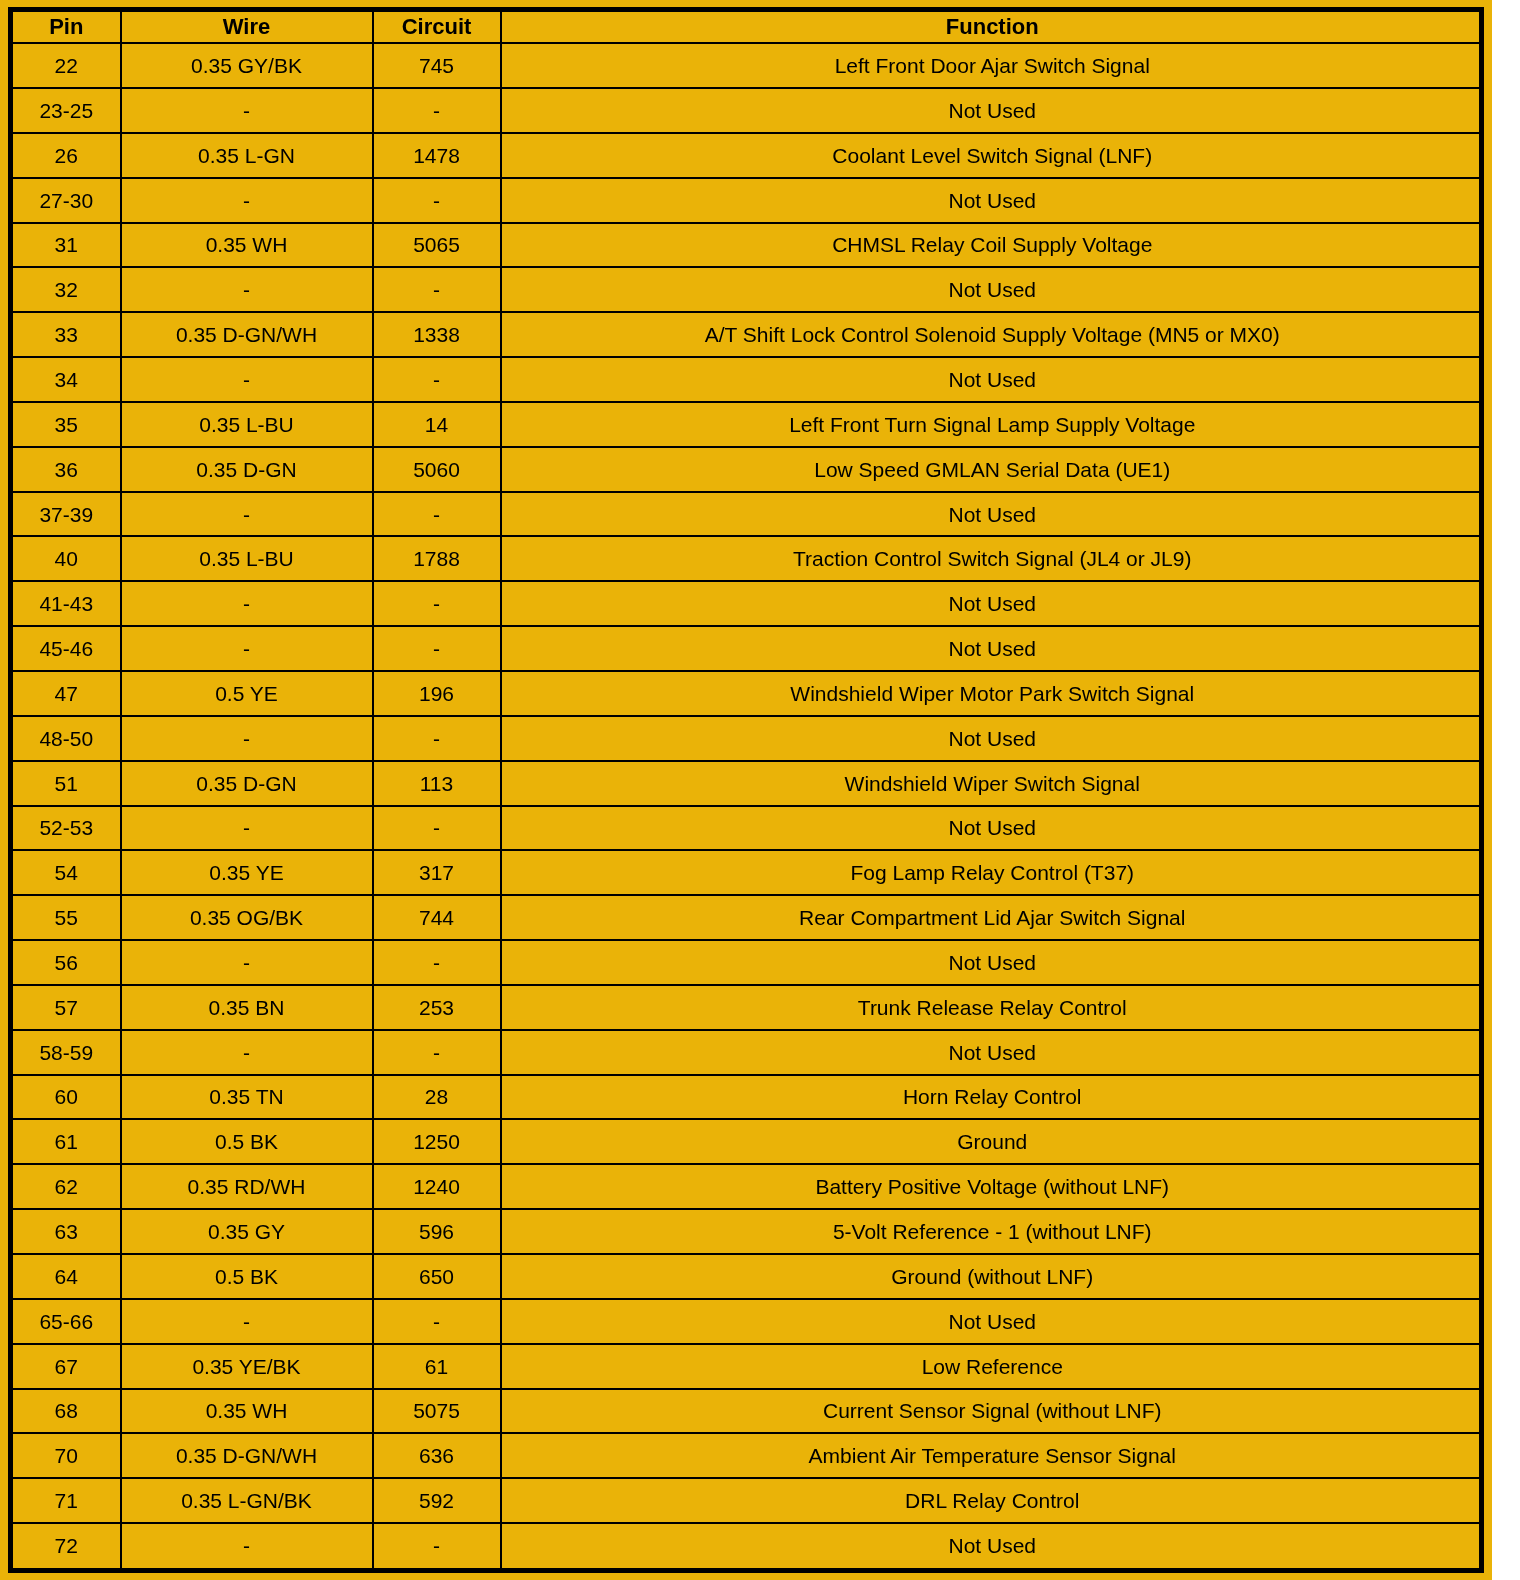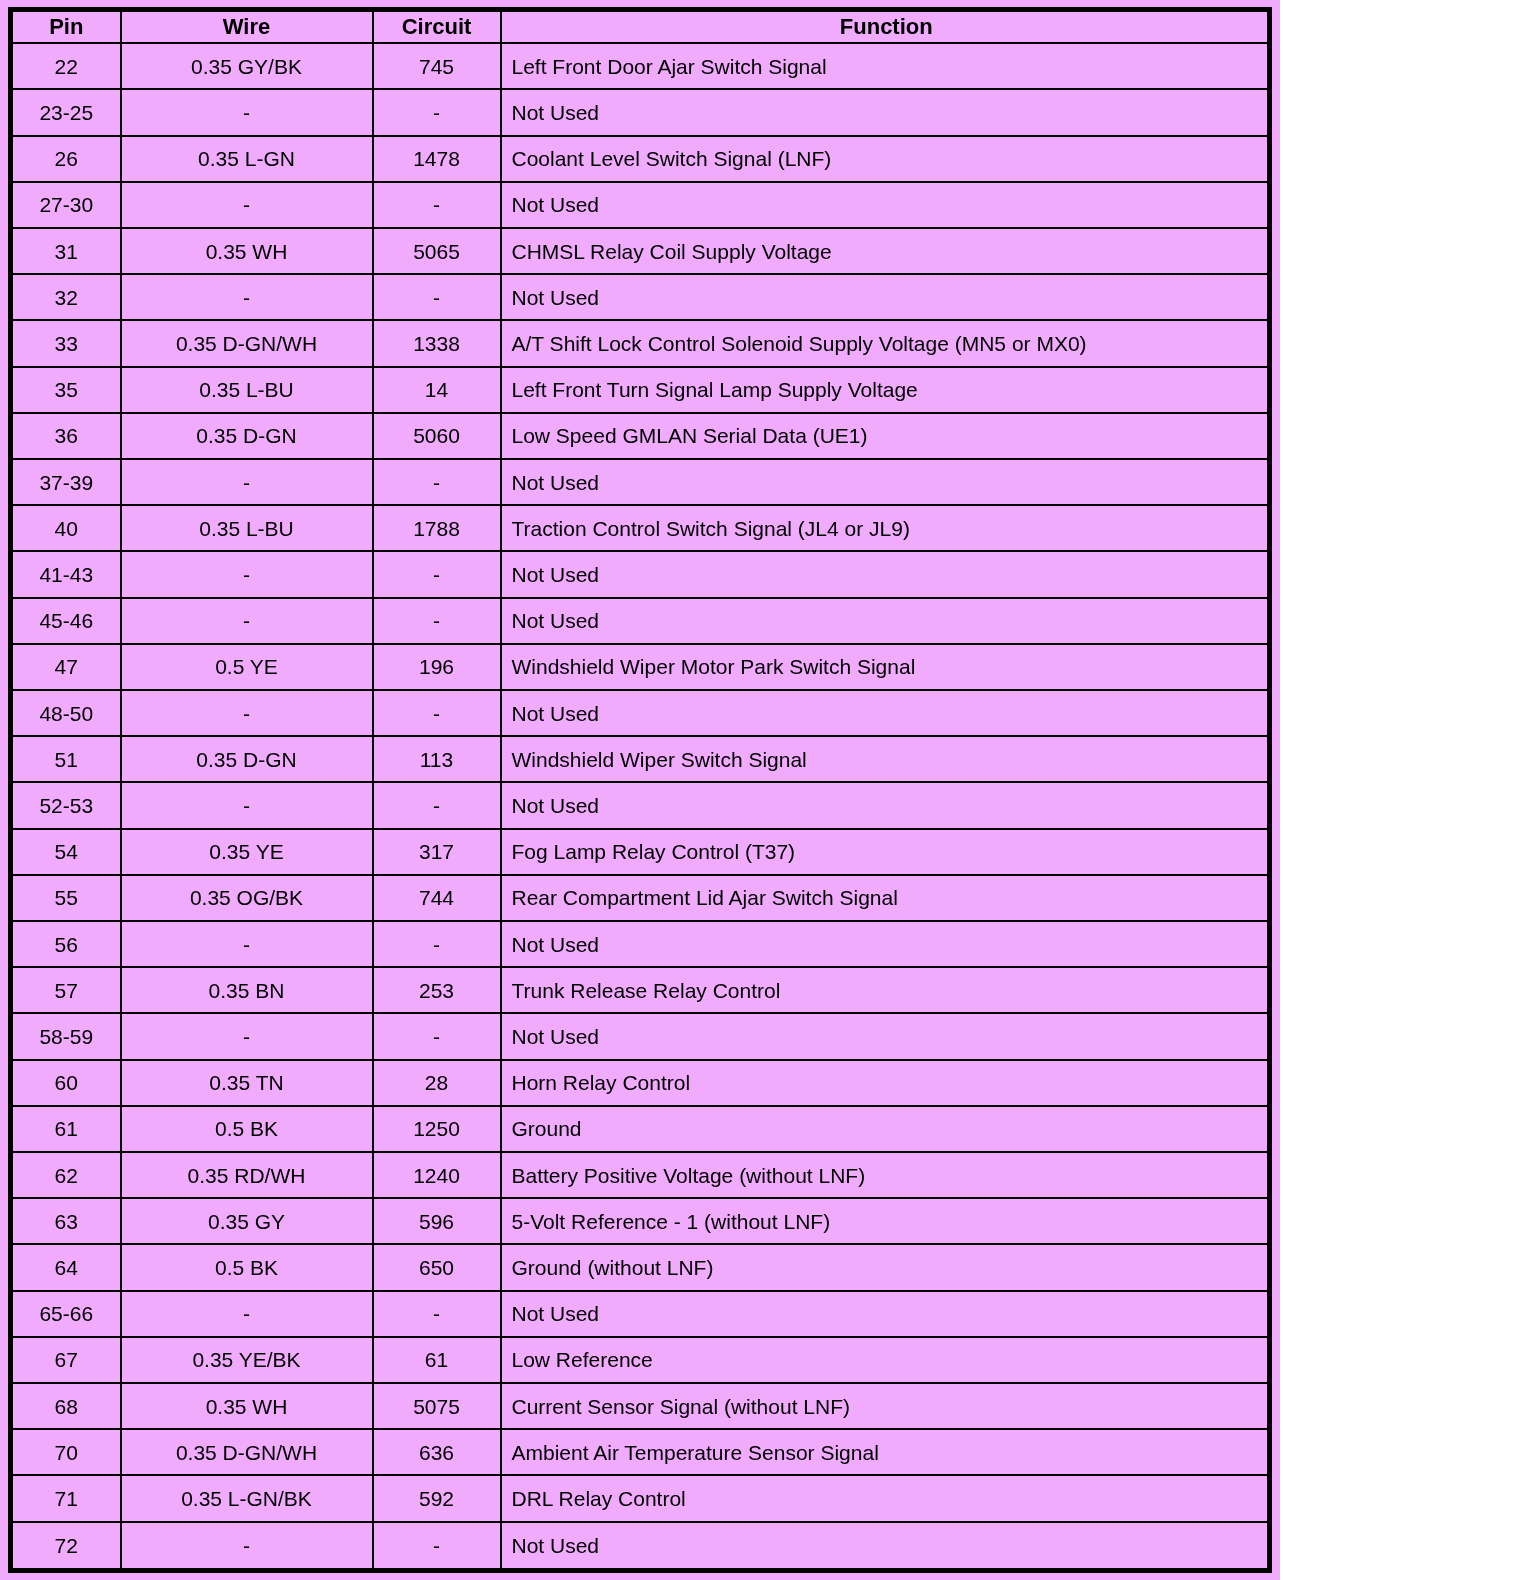--- a/index.html
+++ b/index.html
@@ -6,25 +6,25 @@
     margin: 0;
     padding: 0;
     background: #ffffff;
   }
   body {
     font-family: "Liberation Sans", "DejaVu Sans", sans-serif;
     color: #000000;
     -webkit-font-smoothing: antialiased;
   }
   .page {
-    width: 1280px;
+    width: 1492px;
     height: 1580px;
     box-sizing: border-box;
     padding: 7px 8px;
-    background: #f0abfc;
+    background: #eab308;
   }
   table.pinout {
     width: 100%;
     height: 100%;
     border-collapse: collapse;
     border: 5px solid #000000;
     table-layout: fixed;
   }
   table.pinout th,
   table.pinout td {
@@ -43,21 +43,21 @@
   }
   table.pinout td {
     text-align: center;
   }
   table.pinout td:last-child,
   table.pinout th:last-child {
     padding-left: 10px;
     margin-left: 24px;
   }
   table.pinout td:last-child {
-    text-align: left;
+    text-align: center;
   }
   col.col-pin      { width: 110px; }
   col.col-wire     { width: 252px; }
   col.col-circuit  { width: 128px; }
   col.col-function { width: auto; }
 </style>
 </head>
 <body>
 
 <div class="page">
@@ -113,20 +113,26 @@
           <td>-</td>
           <td>Not Used</td>
         </tr>
         <tr>
           <td>33</td>
           <td>0.35 D-GN/WH</td>
           <td>1338</td>
           <td>A/T Shift Lock Control Solenoid Supply Voltage (MN5 or MX0)</td>
         </tr>
         <tr>
+          <td>34</td>
+          <td>-</td>
+          <td>-</td>
+          <td>Not Used</td>
+        </tr>
+        <tr>
           <td>35</td>
           <td>0.35 L-BU</td>
           <td>14</td>
           <td>Left Front Turn Signal Lamp Supply Voltage</td>
         </tr>
         <tr>
           <td>36</td>
           <td>0.35 D-GN</td>
           <td>5060</td>
           <td>Low Speed GMLAN Serial Data (UE1)</td>

